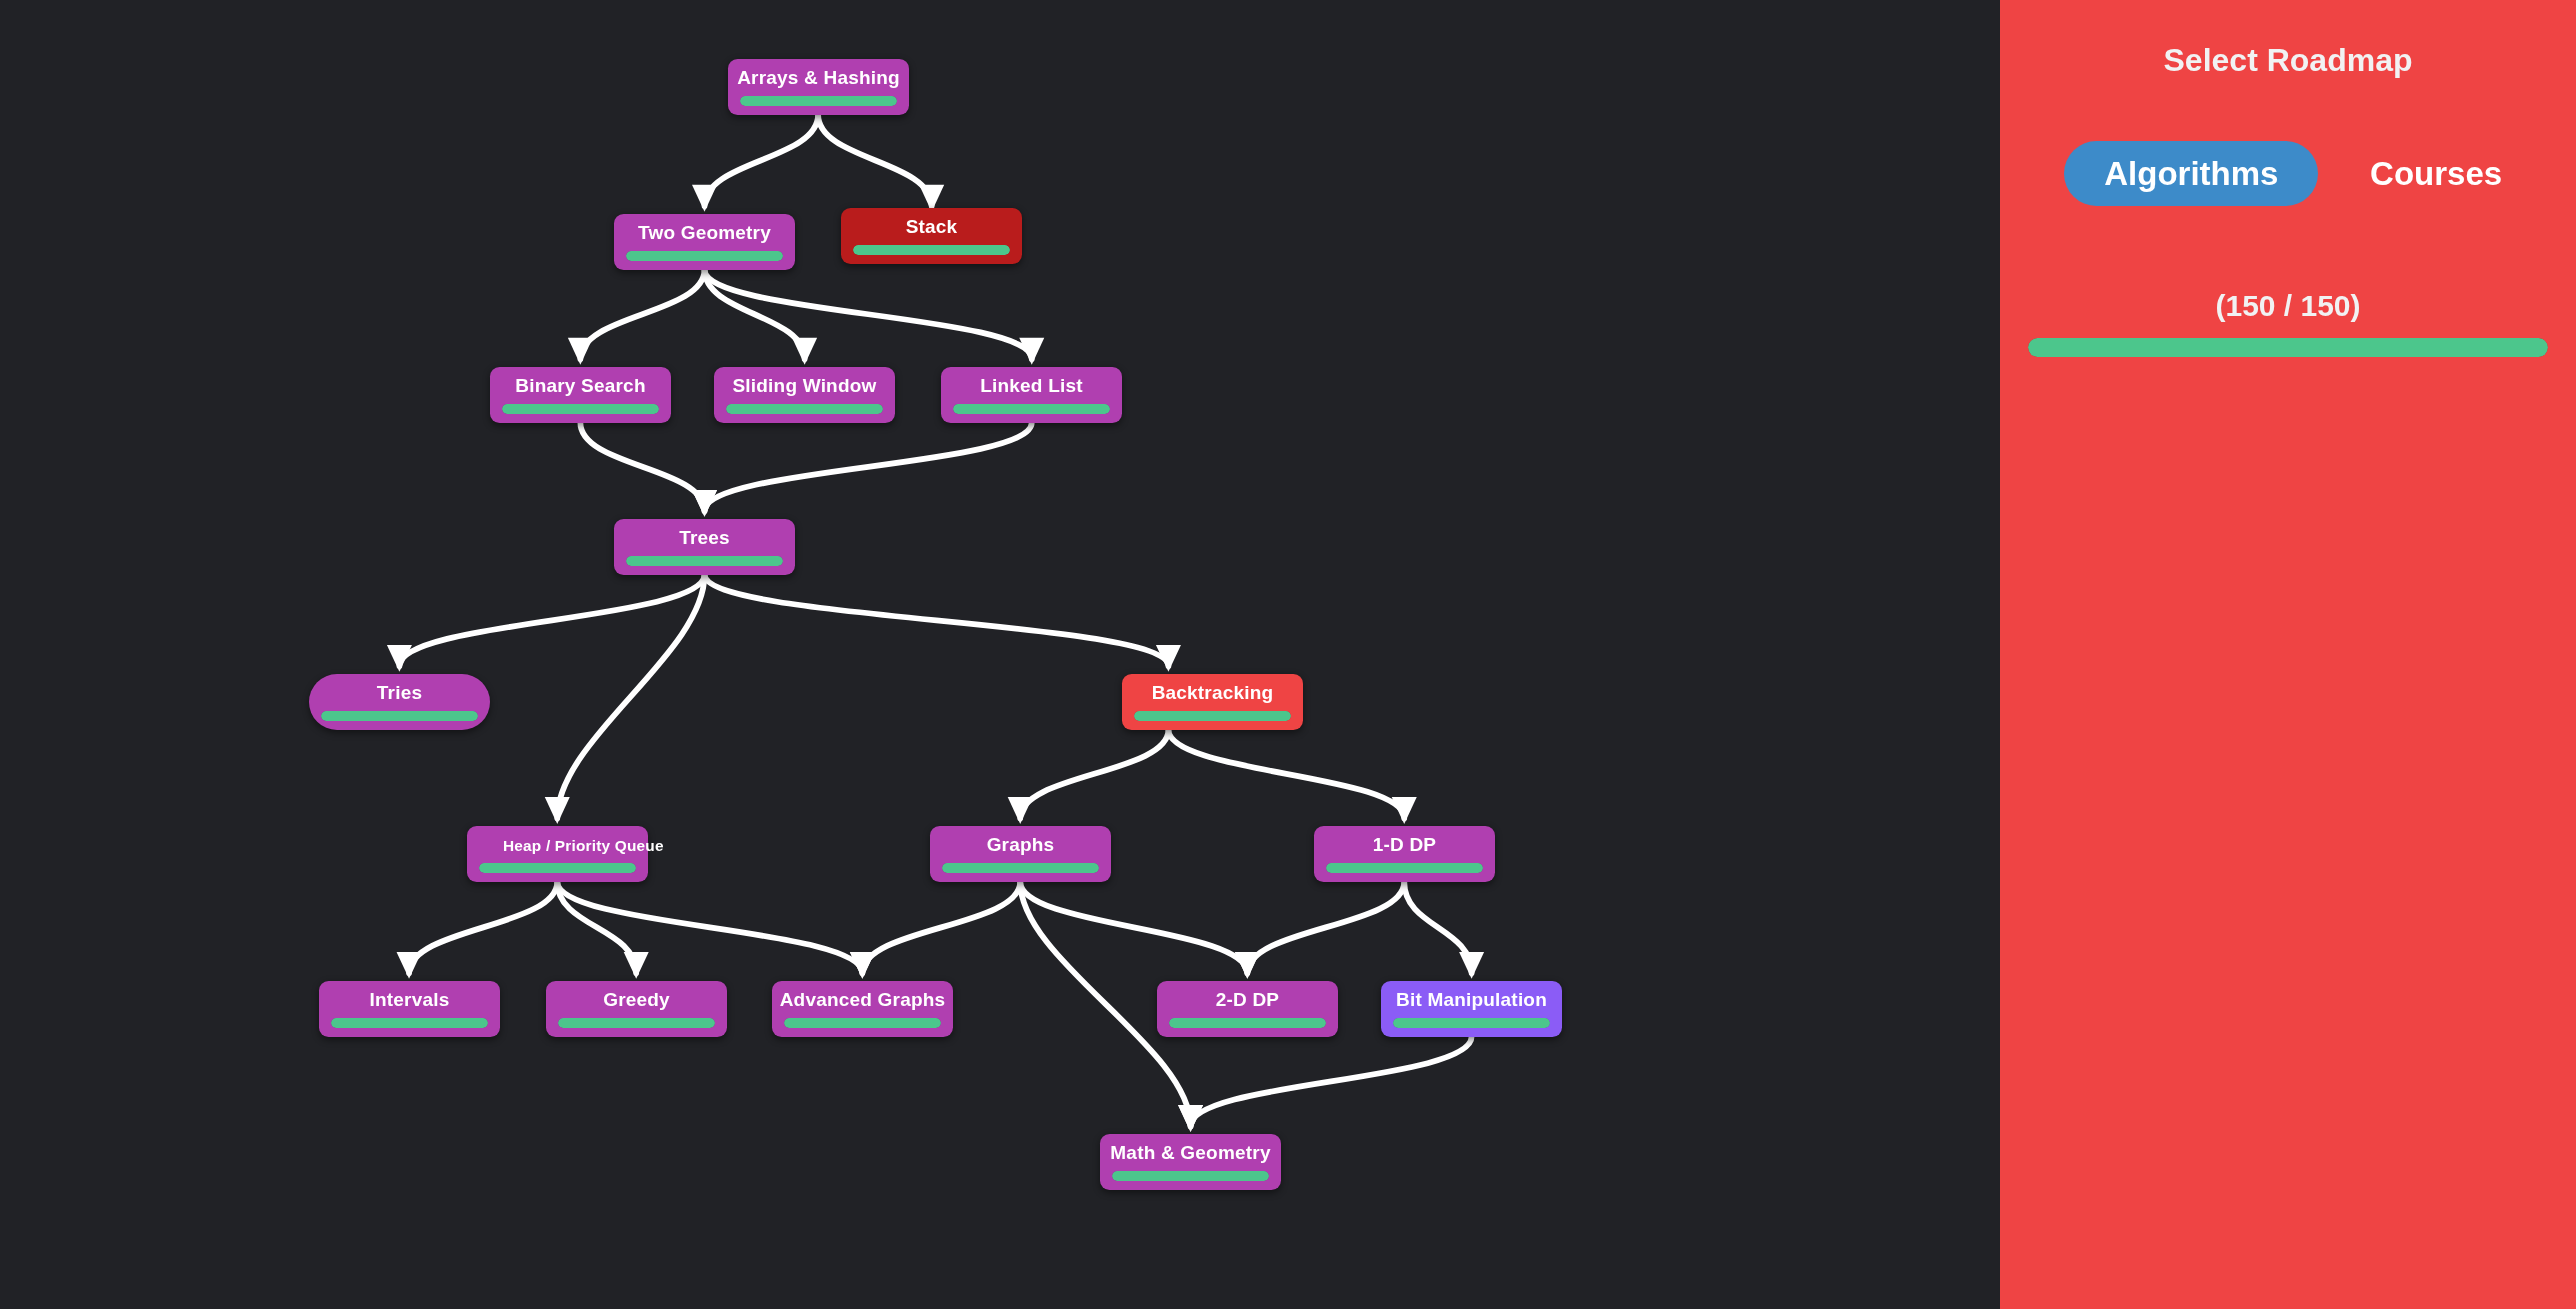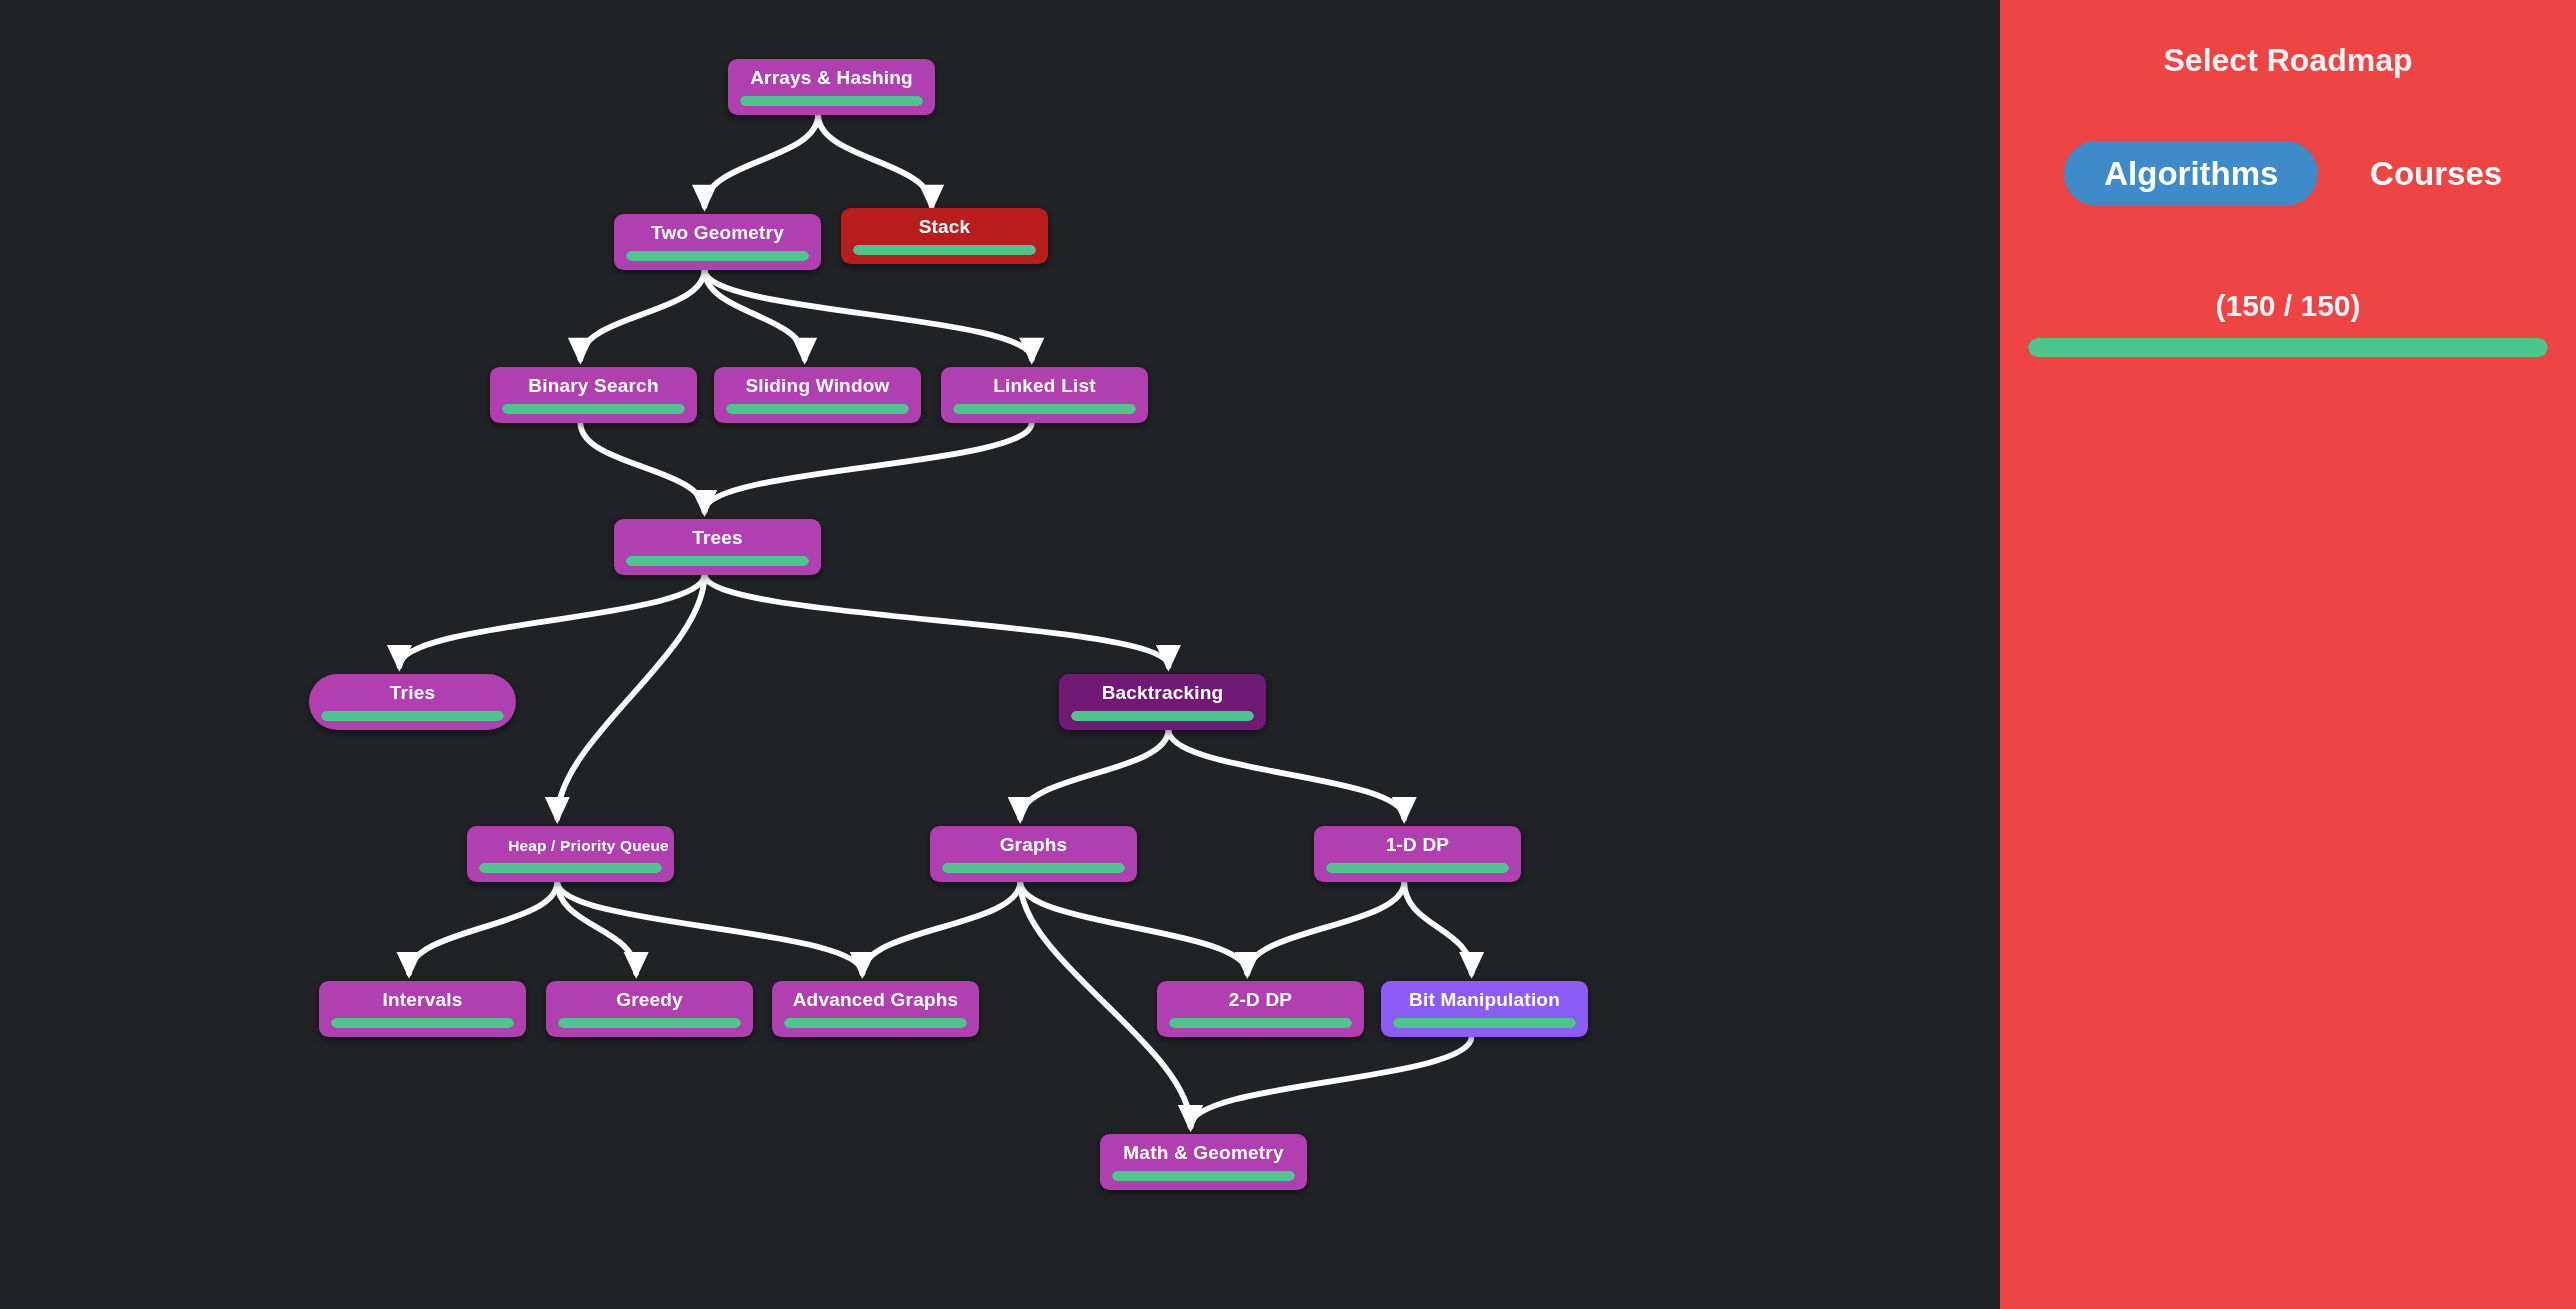--- a/index.html
+++ b/index.html
@@ -17,21 +17,21 @@
     width: 2000px; height: 1309px;
     background: #212226;
     flex: 0 0 auto;
   }
   #edge-layer {
     position: absolute; left: 0; top: 0;
     width: 100%; height: 100%;
   }
   .node {
     position: absolute;
-    width: 207px; height: 56px;
+    width: 181px; height: 56px;
     background: #b03fb0;
     border-radius: 9.6px;
     box-shadow: 0 2.9px 7.7px rgba(0,0,0,0.45);
     cursor: pointer;
     box-sizing: border-box;
   }
   .node-label {
     display: block;
     margin-top: 7.7px;
     text-align: center;
@@ -193,21 +193,21 @@
           <span class="node-track">
             <span class="node-fill" style="width: 100%; background: rgb(76, 198, 140);"></span>
           </span>
         </div>
         <div class="node" style="left: 309px; top: 674px; background: rgb(176, 63, 176); border-radius: 28px;">
           <span class="node-label">Tries</span>
           <span class="node-track">
             <span class="node-fill" style="width: 100%; background: rgb(76, 198, 140);"></span>
           </span>
         </div>
-        <div class="node" style="left: 1059px; top: 674px; background: #701a75;">
+        <div class="node" style="left: 1122px; top: 674px; background: #ef4444;">
           <span class="node-label">Backtracking</span>
           <span class="node-track">
             <span class="node-fill" style="width: 100%; background: rgb(76, 198, 140);"></span>
           </span>
         </div>
         <div class="node" style="left: 467px; top: 826px; background: rgb(176, 63, 176); padding-left: 36px;">
           <span class="node-label small">Heap / Priority Queue</span>
           <span class="node-track">
             <span class="node-fill" style="width: 100%; background: rgb(76, 198, 140);"></span>
           </span>

